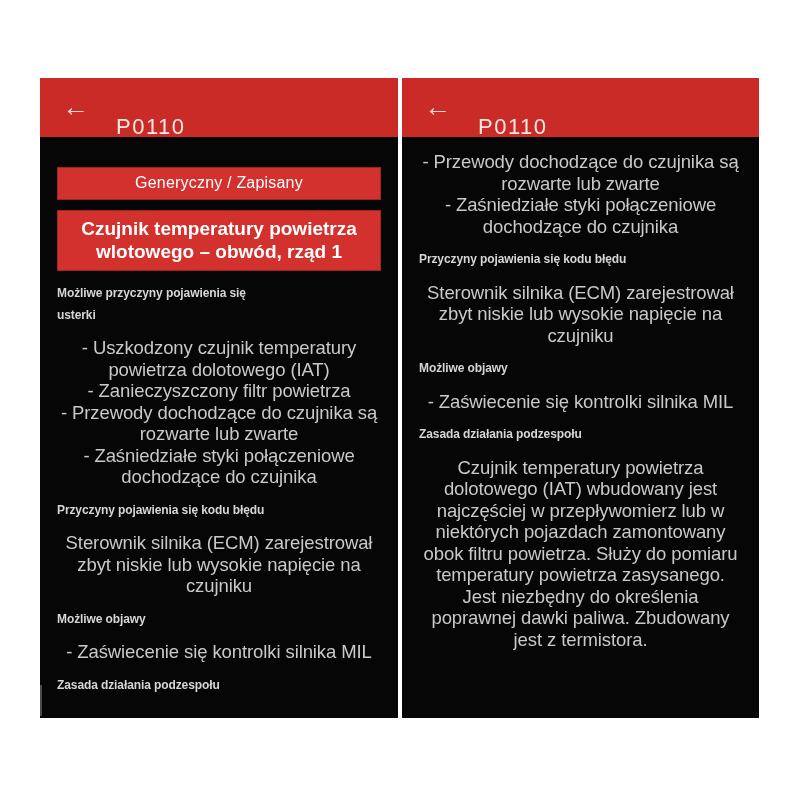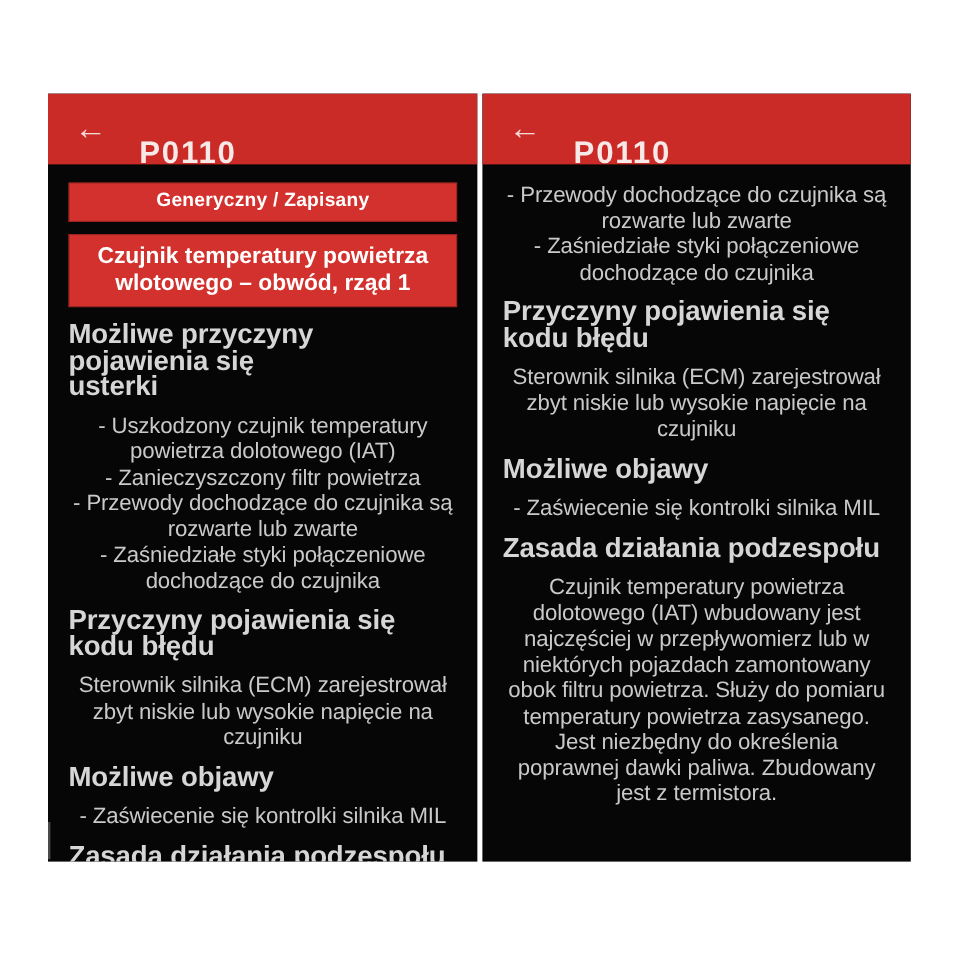--- a/index.html
+++ b/index.html
@@ -29,58 +29,58 @@
   .back-arrow {
     color: rgba(255,255,255,0.82);
     font-size: 27px;
     line-height: 27px;
     margin-right: 27px;
     cursor: pointer;
     font-weight: 400;
   }
   .header-title {
     color: #f7e9e8;
-    font-size: 26px;
+    font-size: 22px;
     letter-spacing: 1.5px;
-    font-weight: 700;
+    font-weight: 400;
     margin-top: 39px;
   }
 
   .content { padding: 0 17px; }
 
   .red-btn {
     background: #d3312d;
     border: 1px solid rgba(0,0,0,0.25);
     color: #ffffff;
     text-align: center;
     white-space: pre-line;
     cursor: pointer;
     width: 100%;
     display: block;
     font-family: inherit;
   }
   .btn-generic {
-    margin-top: 15px;
+    margin-top: 30px;
     font-size: 16px;
-    font-weight: bold;
+    font-weight: normal;
     padding: 6px 4px 7px 4px;
     letter-spacing: 0.2px;
   }
   .btn-code-title {
     margin-top: 10px;
     font-size: 19px;
     font-weight: bold;
     line-height: 23px;
     padding: 6px 8px 7px 8px;
   }
 
   .sec-heading {
     color: #d6d6d6;
     font-weight: bold;
-    font-size: 23px;
+    font-size: 12px;
     line-height: 21.5px;
     white-space: pre-line;
     margin-top: 12px;
     letter-spacing: -0.1px;
   }
   .body-text {
     color: #c9c9c9;
     font-size: 18.5px;
     line-height: 21.5px;
     white-space: pre-line;

